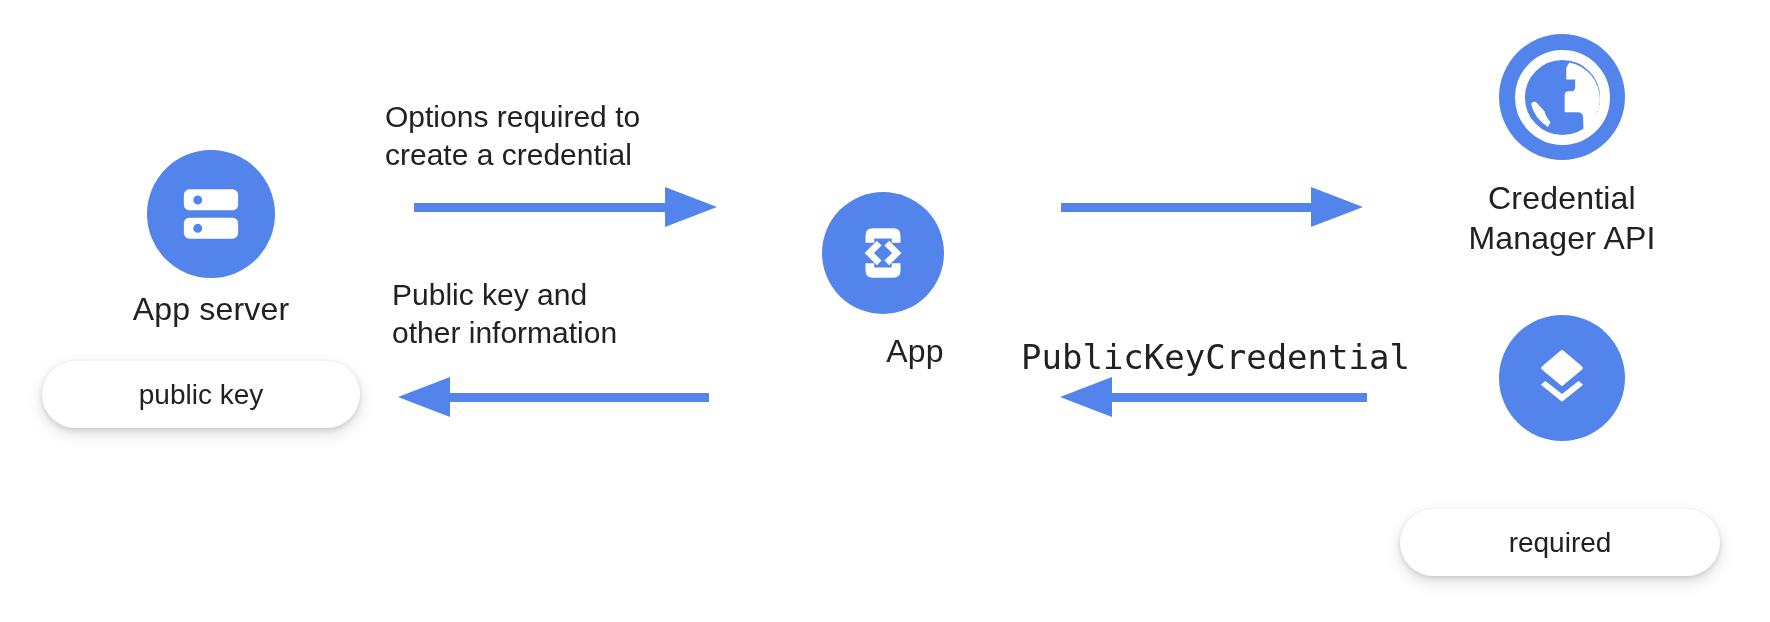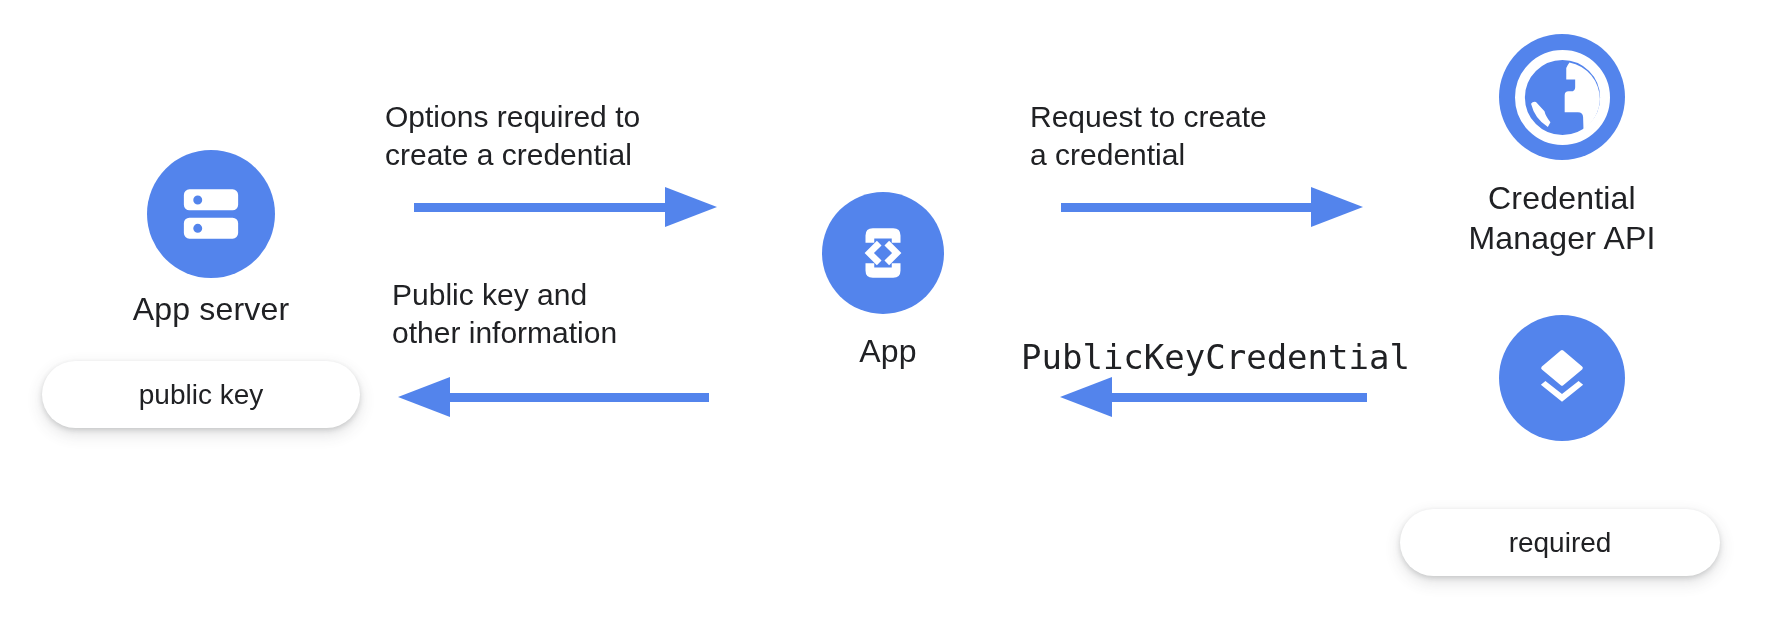--- a/index.html
+++ b/index.html
@@ -117,26 +117,22 @@
   </div>
 
   <div class="circle" style="left:822px;top:192px;width:122px;height:122px;">
     <svg width="70" height="70" viewBox="0 0 24 24">
       <path fill="#ffffff" d="M6 8.5 V6 q0 -2.5 2.5 -2.5 h7 q2.5 0 2.5 2.5 v2.5 h-3 v-1.5 h-6 v1.5 z"></path>
       <path fill="#ffffff" d="M6 15.5 V18 q0 2.5 2.5 2.5 h7 q2.5 0 2.5 -2.5 v-2.5 h-3 v1.5 h-6 v-1.5 z"></path>
       <path fill="#ffffff" d="M9.9 7.8 L5.7 12 L9.9 16.2 L11.5 14.6 L8.9 12 L11.5 9.4 Z"></path>
       <path fill="#ffffff" d="M14.1 7.8 L18.3 12 L14.1 16.2 L12.5 14.6 L15.1 12 L12.5 9.4 Z"></path>
     </svg>
   </div>
-  <div class="node-label" style="left:788px;top:331px;width:200px;">App</div>
+  <div class="node-label" style="left:815px;top:331px;width:200px;">App</div>
 
-  <div class="caption" style="left:1030px;top:98px;width:352px;">
-    <span class="line">Request to create</span>
-    <span class="line">a credential</span>
-  </div>
   <div class="arrow right" style="left:1061px;top:187px;width:302px;">
     <div class="shaft"></div>
     <div class="head"></div>
   </div>
 
   <div class="caption mono" style="left:1021px;top:339px;width:395px;">PublicKeyCredential</div>
   <div class="arrow left" style="left:1060px;top:377px;width:307px;">
     <div class="head"></div>
     <div class="shaft"></div>
   </div>

